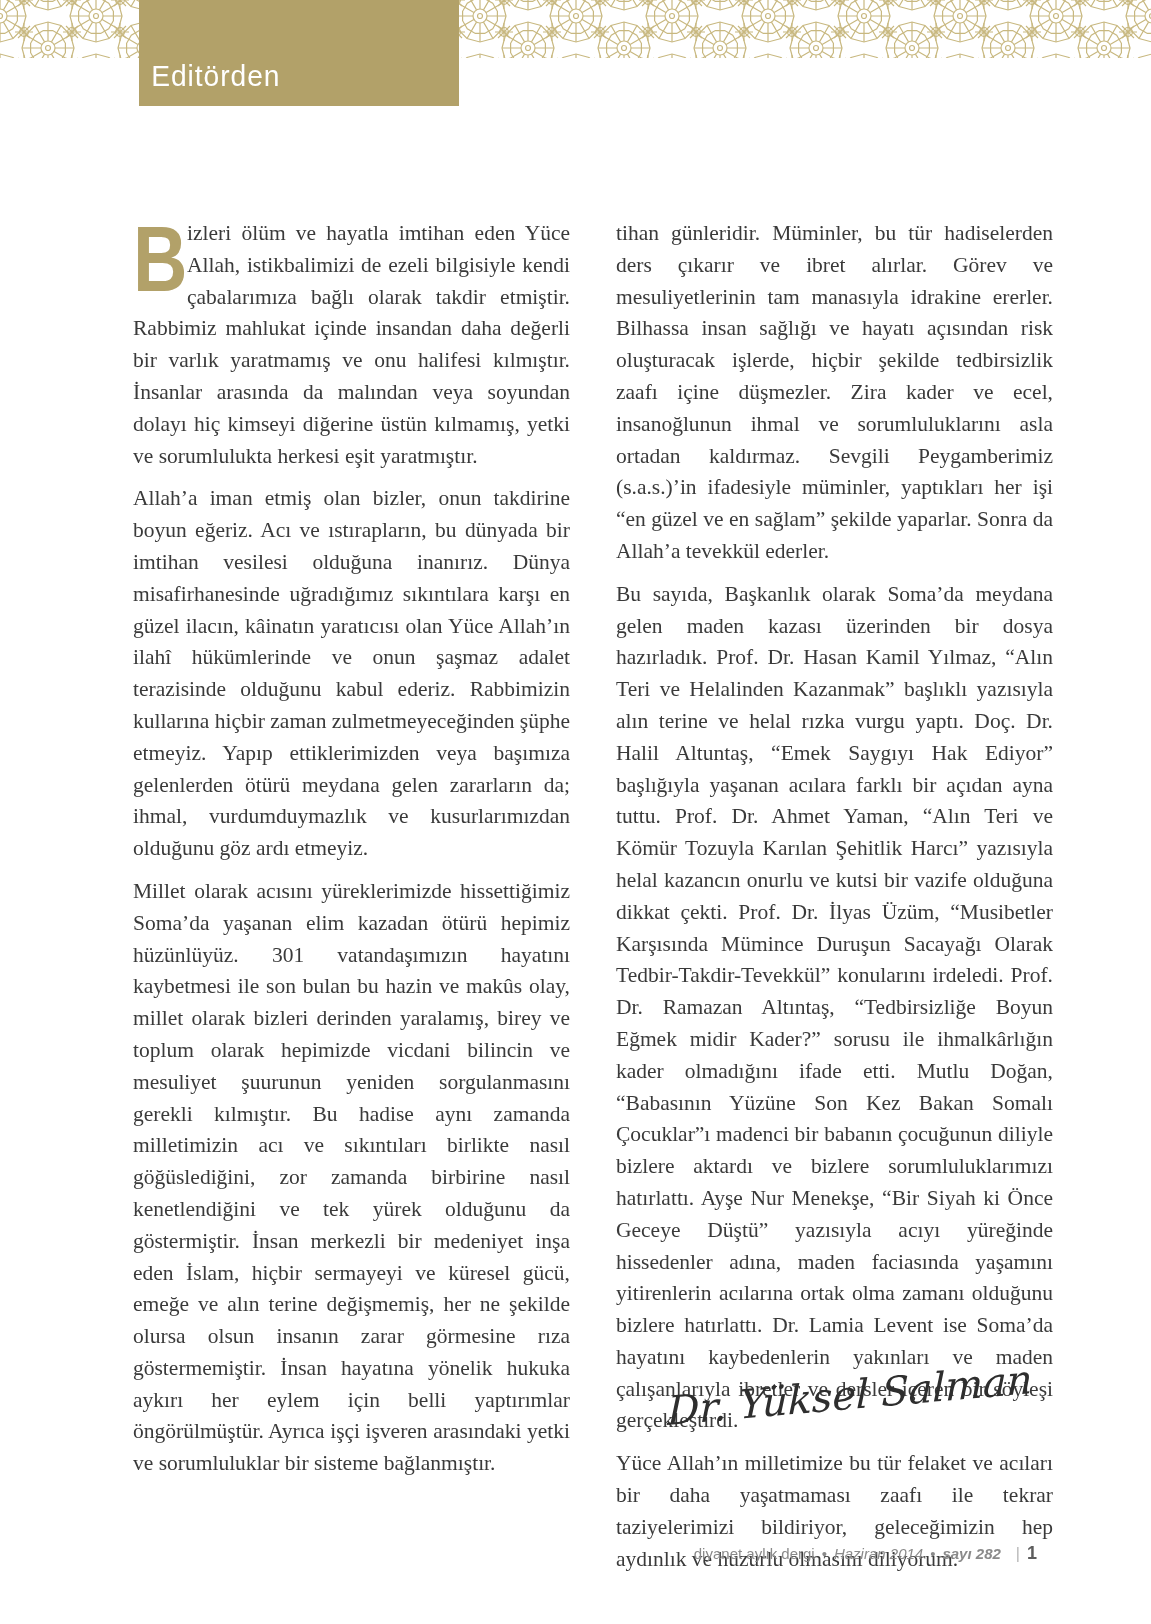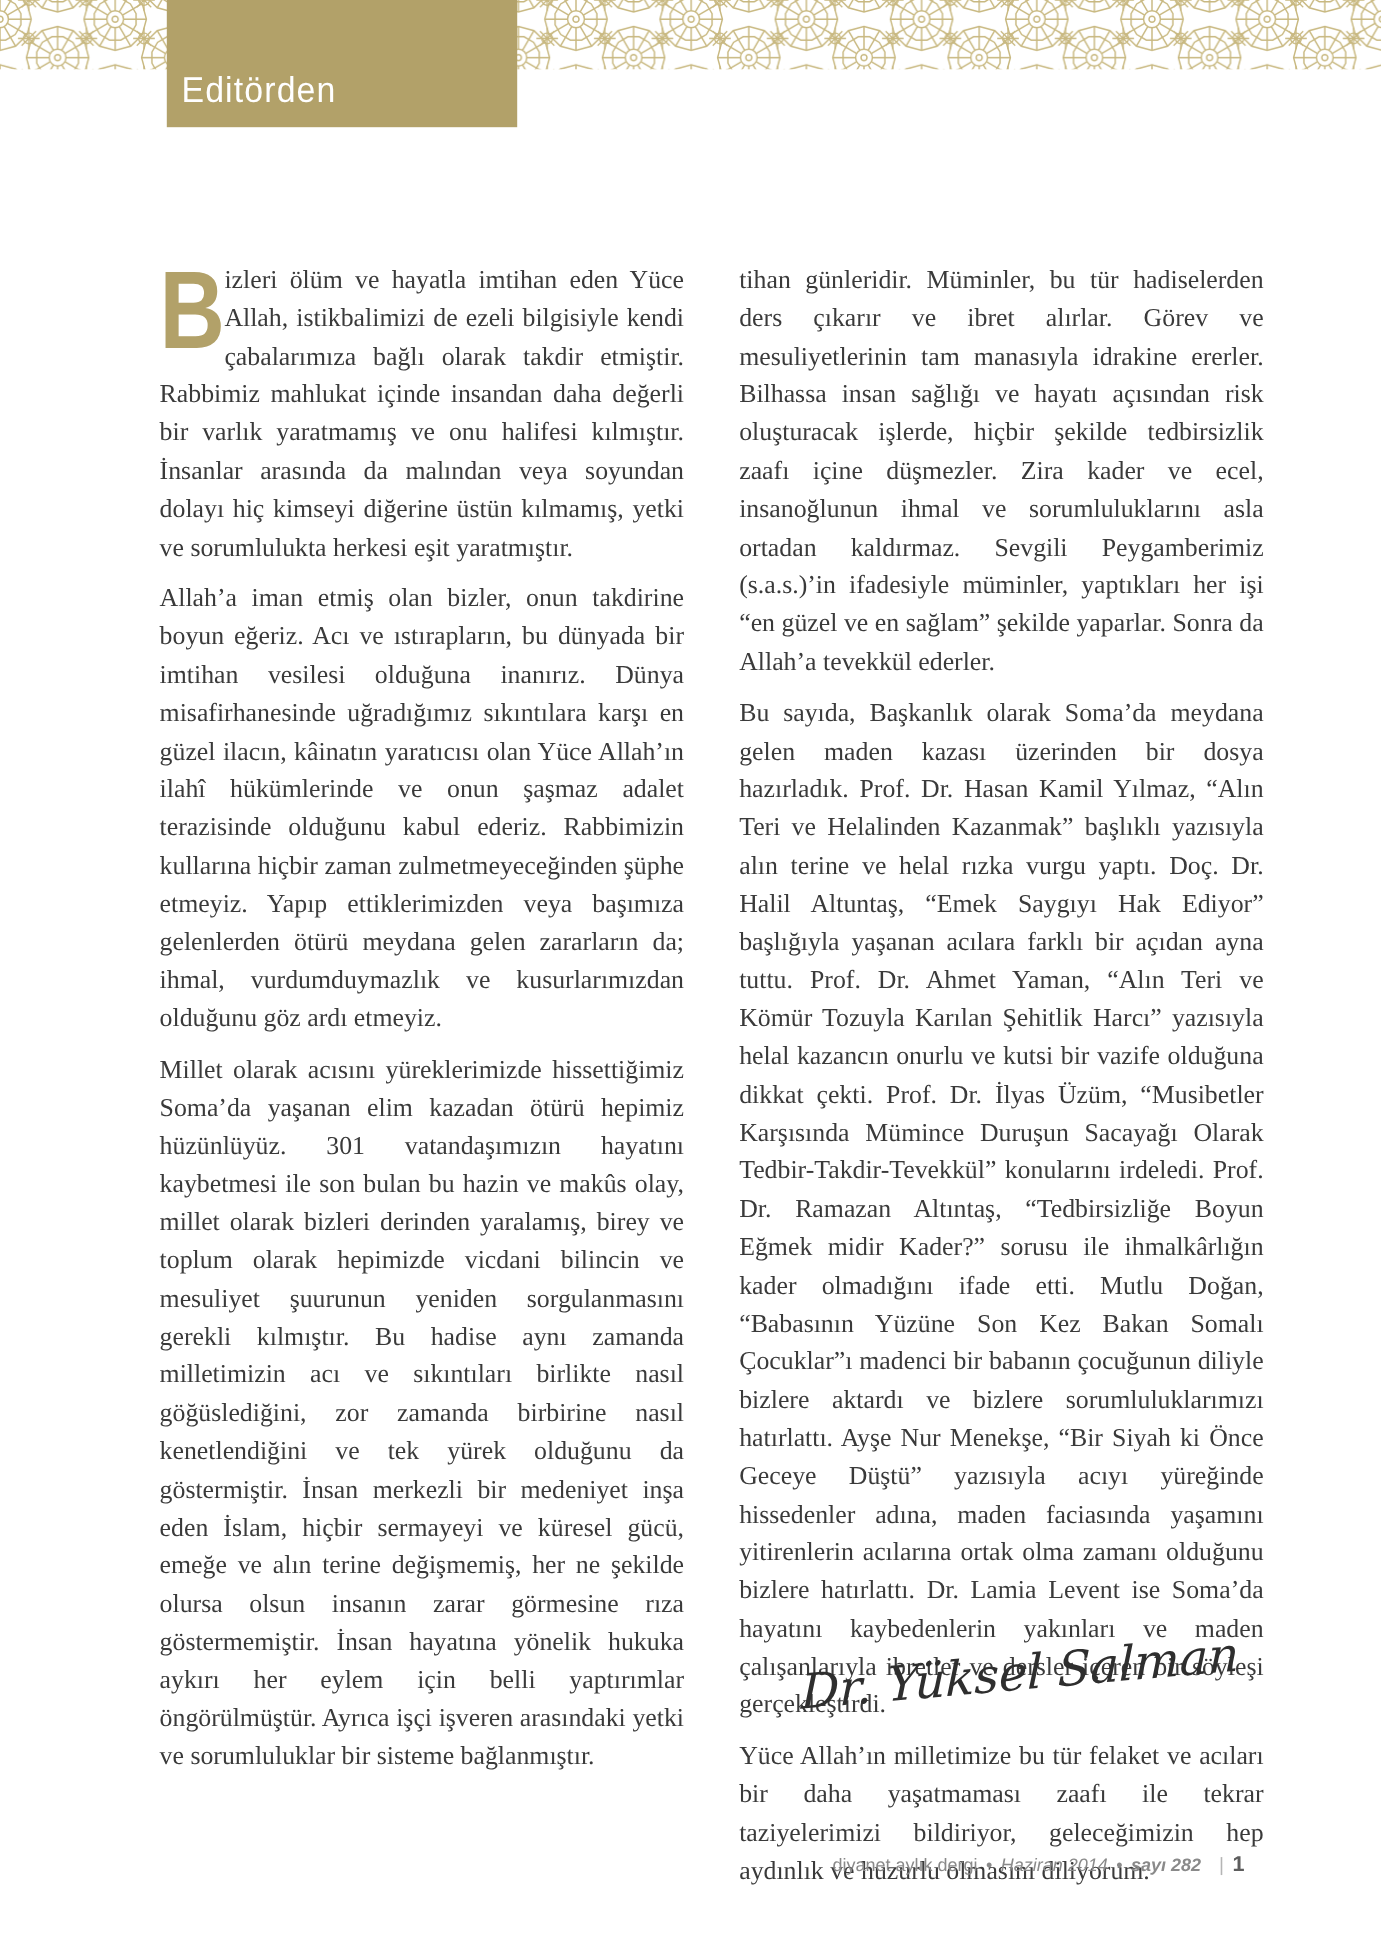--- a/index.html
+++ b/index.html
@@ -13,21 +13,21 @@
 
   
   .pattern-band {
     position:absolute; top:0; left:0;
     width:1151px; height:58px;
   }
 
   
   .title-block {
     position:absolute; top:0; left:139px;
-    width:292px; height:106px;
+    width:320px; height:106px;
     background:#b2a169;
     display:flex; align-items:flex-end;
   }
   .title-block .title-text {
     font-family:"Liberation Sans", sans-serif;
     color:#ffffff;
     font-size:30px;
     letter-spacing:1px;
     padding:0 0 13px 13px;
     transform:scaleX(0.94);

